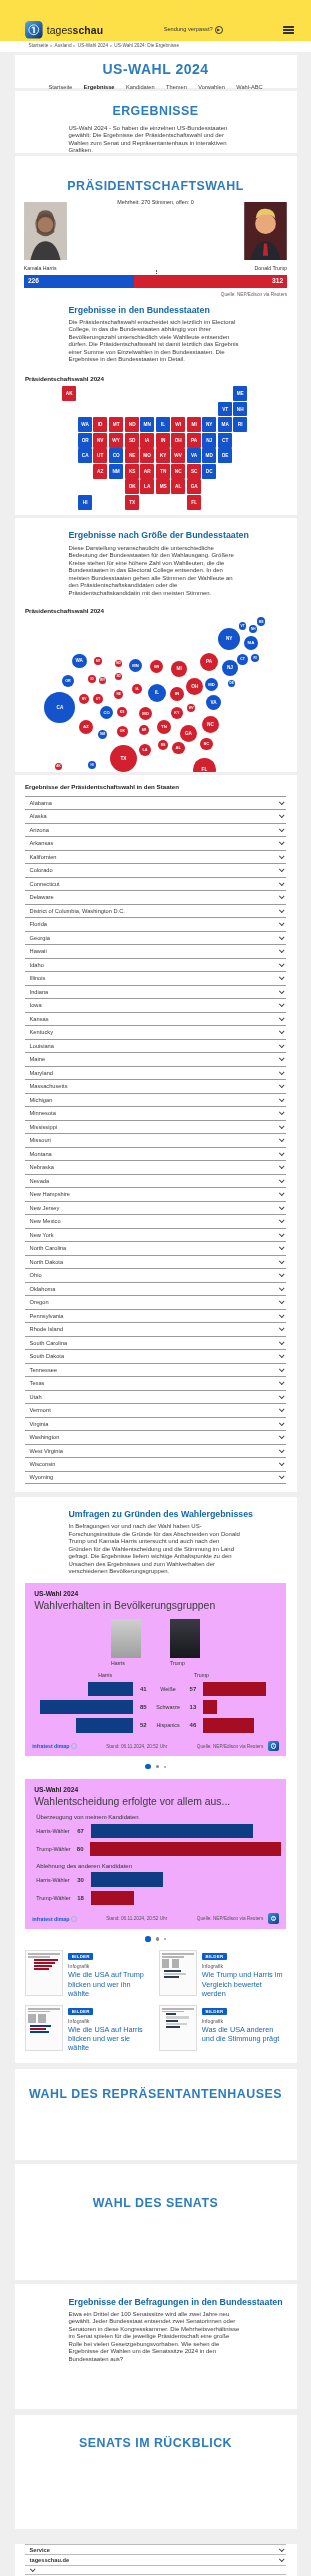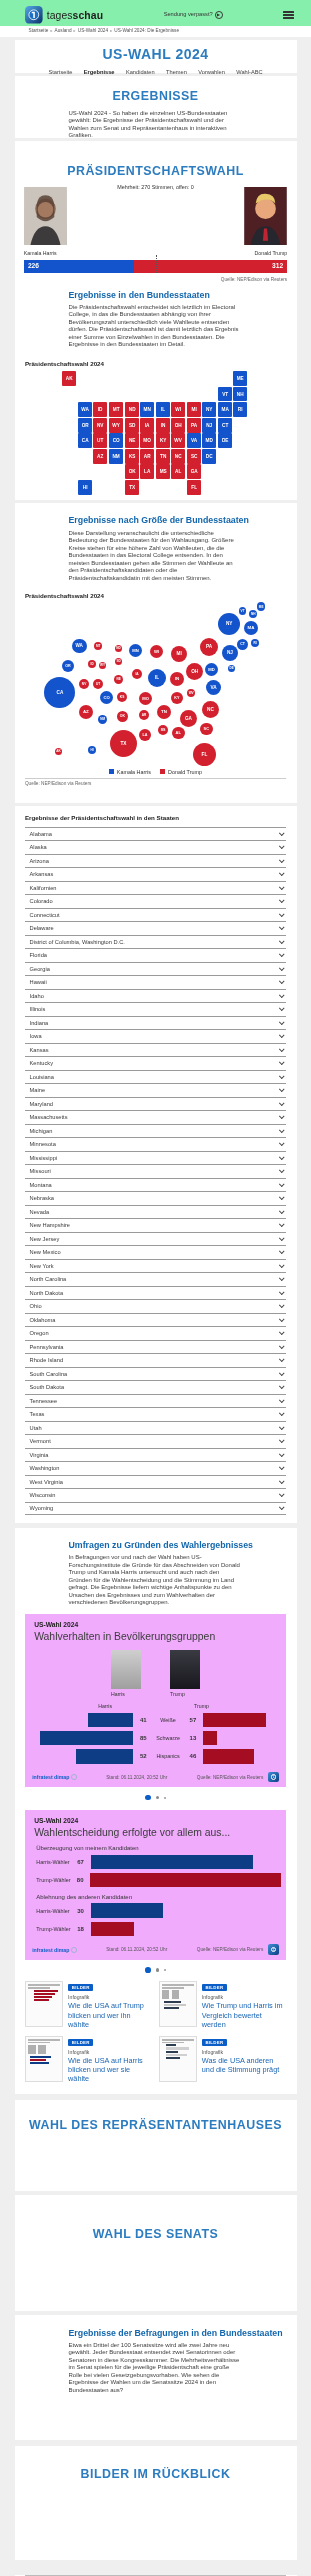--- a/index.html
+++ b/index.html
@@ -1,21 +1,21 @@
 <!DOCTYPE html>
 <html style="font-size:8.3px"><head>
 <meta charset="utf-8">
 <style>
   * { box-sizing: border-box; margin: 0; padding: 0; }
   html,body { width:311px; background:#efeff0; font-family:"Liberation Sans",sans-serif; color:#333; }
   .card { margin:0 14.5px; background:#fff; position:relative; }
   .gap6{height:3.1px;} .gap5{height:2.6px;} .gap8{height:4.1px;} .gap10{height:5.2px;} .gap12{height:6.2px;}
 
   
-  .hdr { background:#86efac; padding:4px 0 0 0; }
+  .hdr { background:#fde047; padding:19px 0 0 0; }
   .hdr-top { display:flex; align-items:center; height:22px; padding:0 10.4px 0 25px; }
   .brand { display:flex; align-items:center; gap:4.1px; }
   .brand-text { font-size:10.4px; color:#1d1d1d; letter-spacing:0.1px; }
   .brand-text b { font-weight:700; }
   .missed { flex:1; text-align:center; font-size:5.7px; color:#333; }
   .play { display:inline-block; width:7.8px; height:7.8px; border:0.8px solid #333; border-radius:50%; font-size:4.1px; line-height:6.7px; text-align:center; vertical-align:middle; margin-left:2.1px; color:#333;}
   .burger { width:11.4px; height:7.3px; display:flex; flex-direction:column; justify-content:space-between; cursor:pointer; margin-right:6.2px;}
   .burger span { height:1.3px; background:#333; border-radius:0.5px; }
   .crumbs { padding:2.1px 25px 4.1px 28.5px; font-size:4.7px; color:#555; background:#fff;}
   .crumbs .sep { color:#999; margin:0 2.1px; font-size:4.1px;}
@@ -256,21 +256,21 @@
       <div class="tile" style="left: 84px; top: 47px; background: rgb(210, 32, 46);">WY</div>
     </div>
   <div class="legend" id="legend1">
       <span><span class="sw" style="background: rgb(19, 83, 203);"></span>Kamala Harris</span>
       <span><span class="sw" style="background: rgb(210, 32, 46);"></span>Donald Trump</span>
     </div>
 
 </div>
 <div class="gap6"></div>
 
-<div class="card" style="height:300px; overflow:hidden;">
+<div class="card" style="height:254px; overflow:hidden;">
   <div class="subhead" style="padding-top:12.4px;">Ergebnisse nach Größe der Bundesstaaten</div>
   <div class="lede" style="margin-top:4.1px;">Diese Darstellung veranschaulicht die unterschiedliche Bedeutung der Bundesstaaten für den Wahlausgang. Größere Kreise stehen für eine höhere Zahl von Wahlleuten, die die Bundesstaaten in das Electoral College entsenden. In den meisten Bundesstaaten gehen alle Stimmen der Wahlleute an den Präsidentschaftskandidaten oder die Präsidentschaftskandidatin mit den meisten Stimmen.</div>
   <div class="minihead" style="margin-top:10.4px;">Präsidentschaftswahl 2024</div>
   <div class="mapbox" id="bubble-map" style="height:162px;">
       <div class="bubble" style="left: 147px; top: 123px; width: 12.8px; height: 12.8px; background: rgb(210, 32, 46); font-size: 4px;">AL</div>
       <div class="bubble" style="left: 30px; top: 144px; width: 7.4px; height: 7.4px; background: rgb(210, 32, 46); font-size: 3.1px;">AK</div>
       <div class="bubble" style="left: 54px; top: 101px; width: 14px; height: 14px; background: rgb(210, 32, 46); font-size: 4.4px;">AZ</div>
       <div class="bubble" style="left: 114px; top: 106px; width: 10.4px; height: 10.4px; background: rgb(210, 32, 46); font-size: 3.2px;">AR</div>
       <div class="bubble" style="left: 19.6px; top: 73px; width: 31px; height: 31px; background: rgb(19, 83, 203); font-size: 4.7px;">CA</div>
       <div class="bubble" style="left: 75px; top: 87px; width: 13.4px; height: 13.4px; background: rgb(19, 83, 203); font-size: 4.2px;">CO</div>
@@ -717,21 +717,21 @@
 </div>
 <div class="gap8"></div>
 
 <div class="card" style="height:125px;">
   <div class="subhead" style="padding-top:12.4px;">Ergebnisse der Befragungen in den Bundesstaaten</div>
   <div class="lede" style="margin-top:4.1px;">Etwa ein Drittel der 100 Senatssitze wird alle zwei Jahre neu gewählt. Jeder Bundesstaat entsendet zwei Senatorinnen oder Senatoren in diese Kongresskammer. Die Mehrheitsverhältnisse im Senat spielen für die jeweilige Präsidentschaft eine große Rolle bei vielen Gesetzgebungsvorhaben. Wie sehen die Ergebnisse der Wahlen um die Senatssitze 2024 in den Bundesstaaten aus?</div>
 </div>
 <div class="gap10"></div>
 
 <div class="card" style="height:114px;">
-  <div class="sec-title" style="padding-top:21px;">BILDER IM RÜCKBLICK</div>
+  <div class="sec-title" style="padding-top:21px;">SENATS IM RÜCKBLICK</div>
 </div>
 <div class="gap8"></div>
 
 <div class="card" style="height:116px;">
   <div class="foot-acc" id="foot-acc">
       <div class="f-row">
         <span class="f-lab">Service</span>
         <span class="chev"></span>
       </div>
       <div class="f-row">

